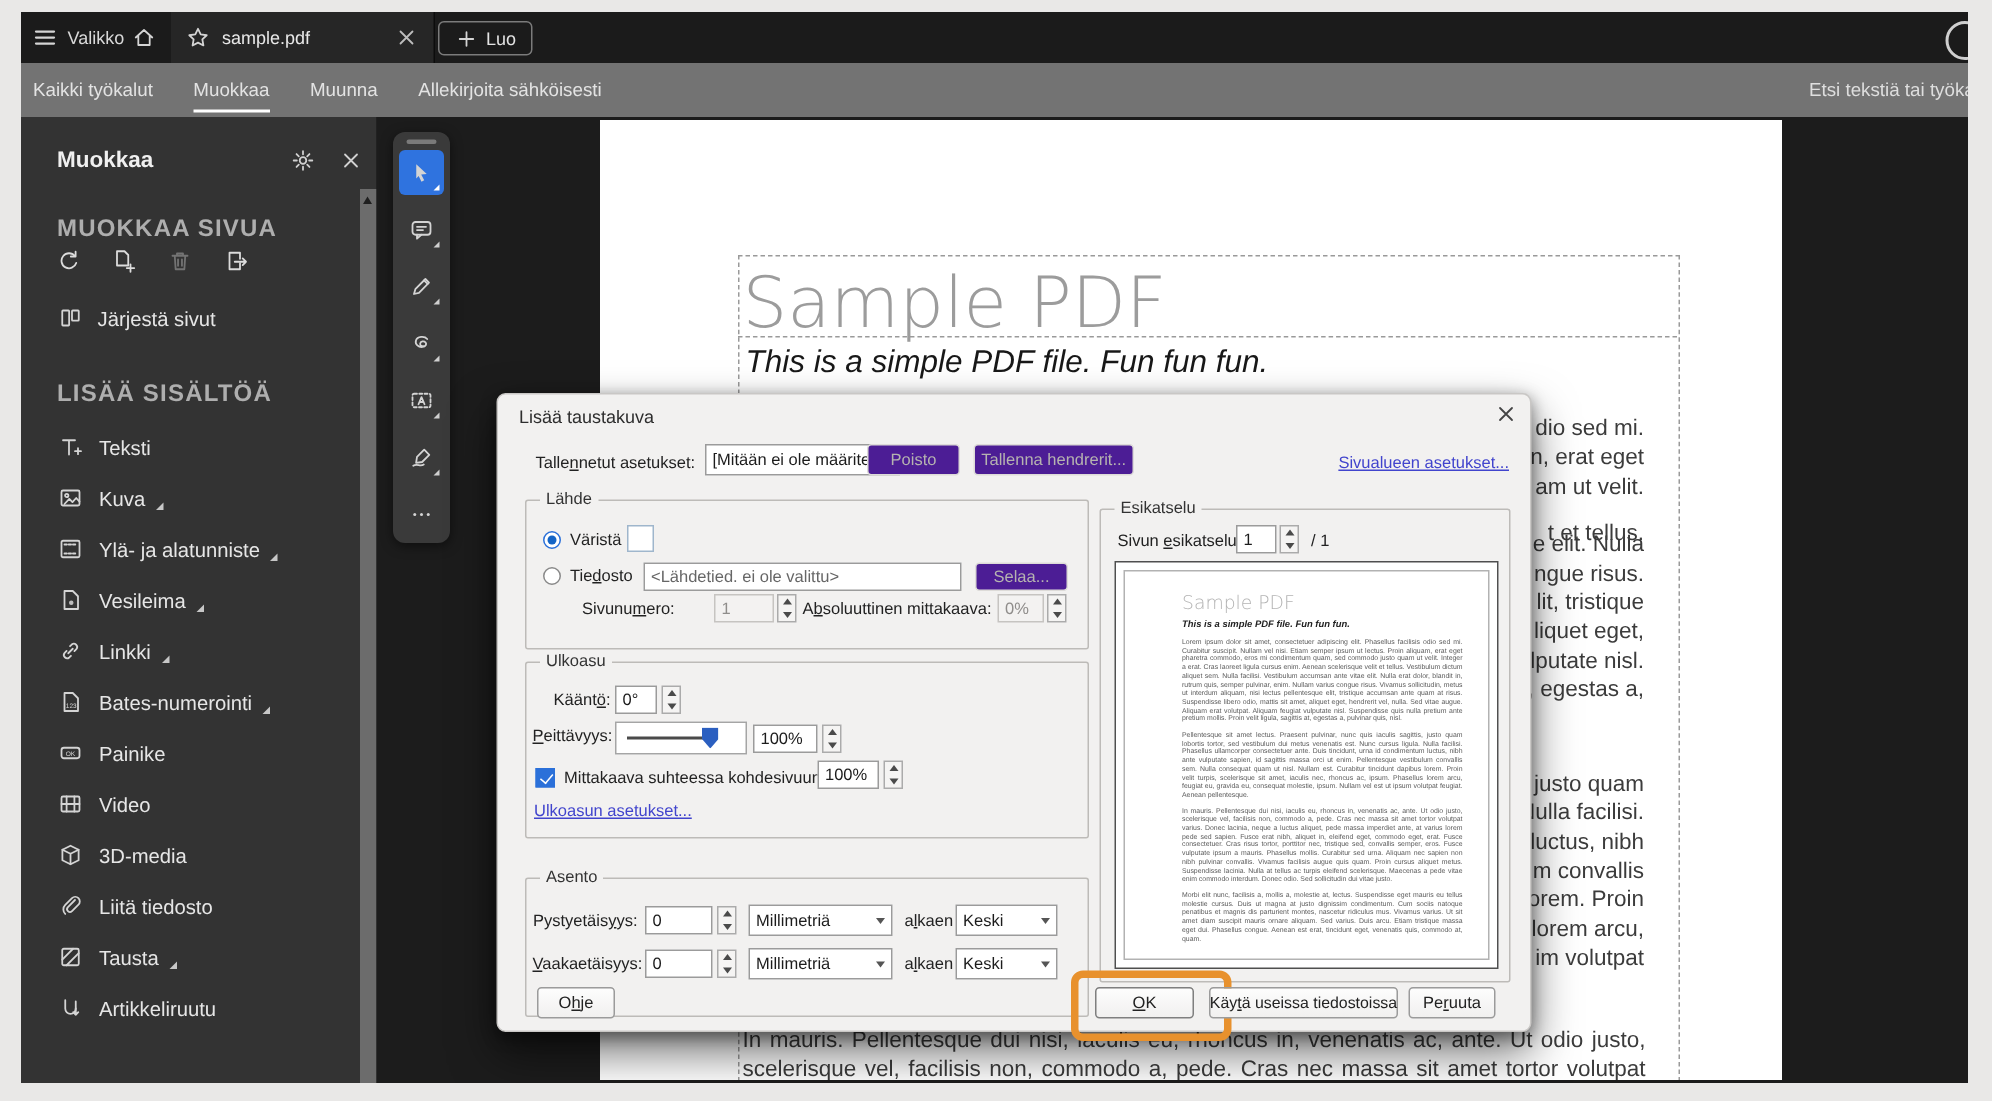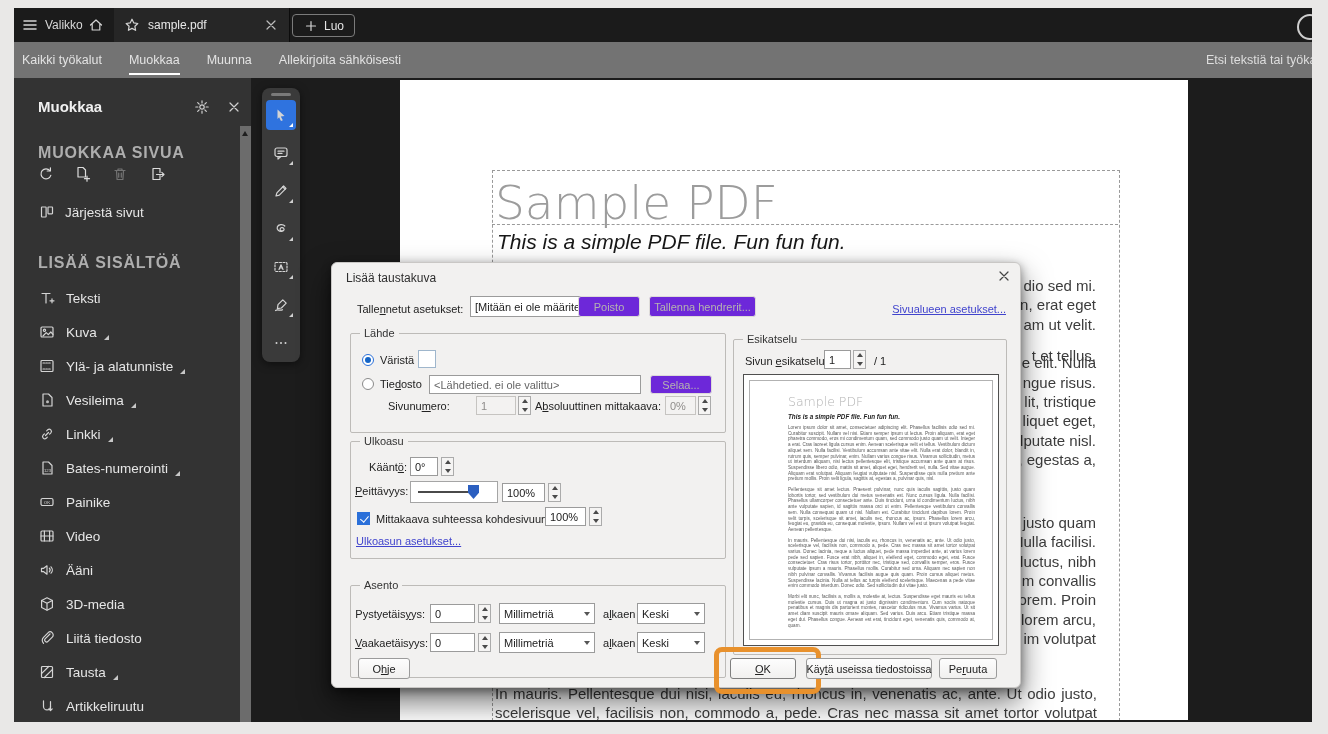--- a/index.html
+++ b/index.html
@@ -71,21 +71,21 @@
   .tf{position:absolute;background:#fff;border:1px solid #9b9b9b;box-sizing:border-box;display:flex;align-items:center;padding:0 4px;white-space:nowrap;overflow:hidden}
   .tf.dis{background:#f3f2f1;color:#8f8d8b;border-color:#c6c4c1}
   .sel{position:absolute;background:#fff;border:1px solid #9b9b9b;box-sizing:border-box;display:flex;align-items:center;padding:0 4px;white-space:nowrap;overflow:hidden}
   .sel::after{content:"";margin-left:auto;flex:none;border:3.5px solid transparent;border-top:4.5px solid #555;transform:translateY(2px)}
   .spin{position:absolute;width:13px;height:19px;background:#f5f4f3;border:1px solid #ababab;box-sizing:border-box;display:flex;flex-direction:column}
   .spin i{flex:1;position:relative}
   .spin i::after{content:"";position:absolute;left:50%;top:50%;transform:translate(-50%,-50%);width:0;height:0}
   .spin .up::after{border-left:3px solid transparent;border-right:3px solid transparent;border-bottom:4px solid #4a4a4a}
   .spin .dn::after{border-left:3px solid transparent;border-right:3px solid transparent;border-top:4px solid #4a4a4a}
   .btn{position:absolute;background:linear-gradient(#fdfdfd,#f1f0ef);border:1px solid #9b9b9b;border-radius:3px;box-sizing:border-box;display:flex;align-items:center;justify-content:center;white-space:nowrap;color:#222}
-  .btn.dis{color:#b6b3b0;border-color:#dddbd8;background:#6d28d9}
+  .btn.dis{color:#b6b3b0;border-color:#dddbd8;background:#4c1d95}
   .lnk{position:absolute;color:#4144cd;text-decoration:underline;white-space:nowrap}
   .rad{position:absolute;width:12px;height:12px;border-radius:50%;border:1px solid #8a8a8a;background:#fff;box-sizing:border-box}
   .rad.on{border-color:#2b70d9}
   .rad.on::after{content:"";position:absolute;inset:2px;border-radius:50%;background:#1464c6}
   .swatch{position:absolute;width:18px;height:18px;background:#fff;border:1px solid #9fb6cc;box-sizing:border-box}
   .cb{position:absolute;width:13px;height:13px;background:#2b70d9;border:1px solid #2b70d9;box-sizing:border-box}
   .cb::after{content:"";position:absolute;left:4px;top:1px;width:3.5px;height:7px;border:solid #fff;border-width:0 1.7px 1.7px 0;transform:rotate(40deg)}
   .slider{position:absolute;background:#fff;border:1px solid #a5a5a5;box-sizing:border-box}
   .slider .track{position:absolute;left:7px;right:22px;top:9px;height:2px;background:#4a4a4a}
   .slider .thumb{position:absolute;left:57px;top:3px;width:11px;height:14px;background:#2b5fc0;clip-path:polygon(0 0,100% 0,100% 55%,50% 100%,0 55%)}
@@ -294,31 +294,20 @@
           <span class="icn">
             <svg viewBox="0 0 16 16" width="16" height="16" fill="none" stroke="currentColor" stroke-width="1.2" stroke-linecap="round" stroke-linejoin="round">
               <rect x="2" y="3" width="12" height="10" rx="1"></rect>
               <path d="M5.4 3v10M10.6 3v10M2 8h12"></path>
             </svg>
           </span>
           <span class="lbl">Video</span>
 
         </div>
 
-        <div class="sb-item">
-          <span class="icn">
-            <svg viewBox="0 0 16 16" width="16" height="16" fill="none" stroke="currentColor" stroke-width="1.2" stroke-linecap="round" stroke-linejoin="round">
-              <path d="M2.5 6.3h2.2L8 3.8v8.4L4.7 9.7H2.5z"></path>
-              <path d="M10.3 6.2a2.6 2.6 0 0 1 0 3.6"></path>
-              <path d="M12 4.8a4.6 4.6 0 0 1 0 6.4"></path>
-            </svg>
-          </span>
-          <span class="lbl">Ääni</span>
-
-        </div>
 
         <div class="sb-item">
           <span class="icn">
             <svg viewBox="0 0 16 16" width="16" height="16" fill="none" stroke="currentColor" stroke-width="1.2" stroke-linecap="round" stroke-linejoin="round">
               <path d="M8 1.8l5.4 2.7v7L8 14.2l-5.4-2.7v-7z"></path>
               <path d="M2.6 4.5L8 7.2l5.4-2.7M8 7.2V14"></path>
             </svg>
           </span>
           <span class="lbl">3D-media</span>
 

